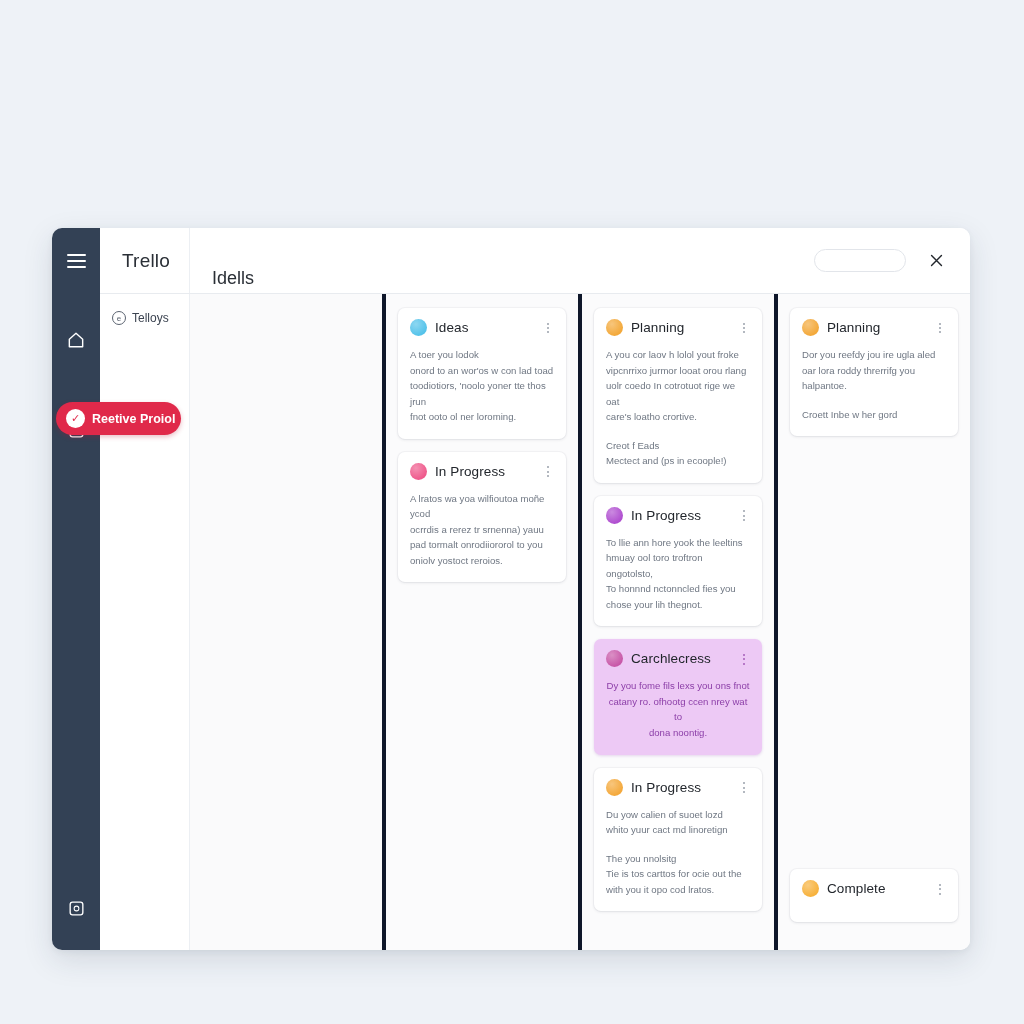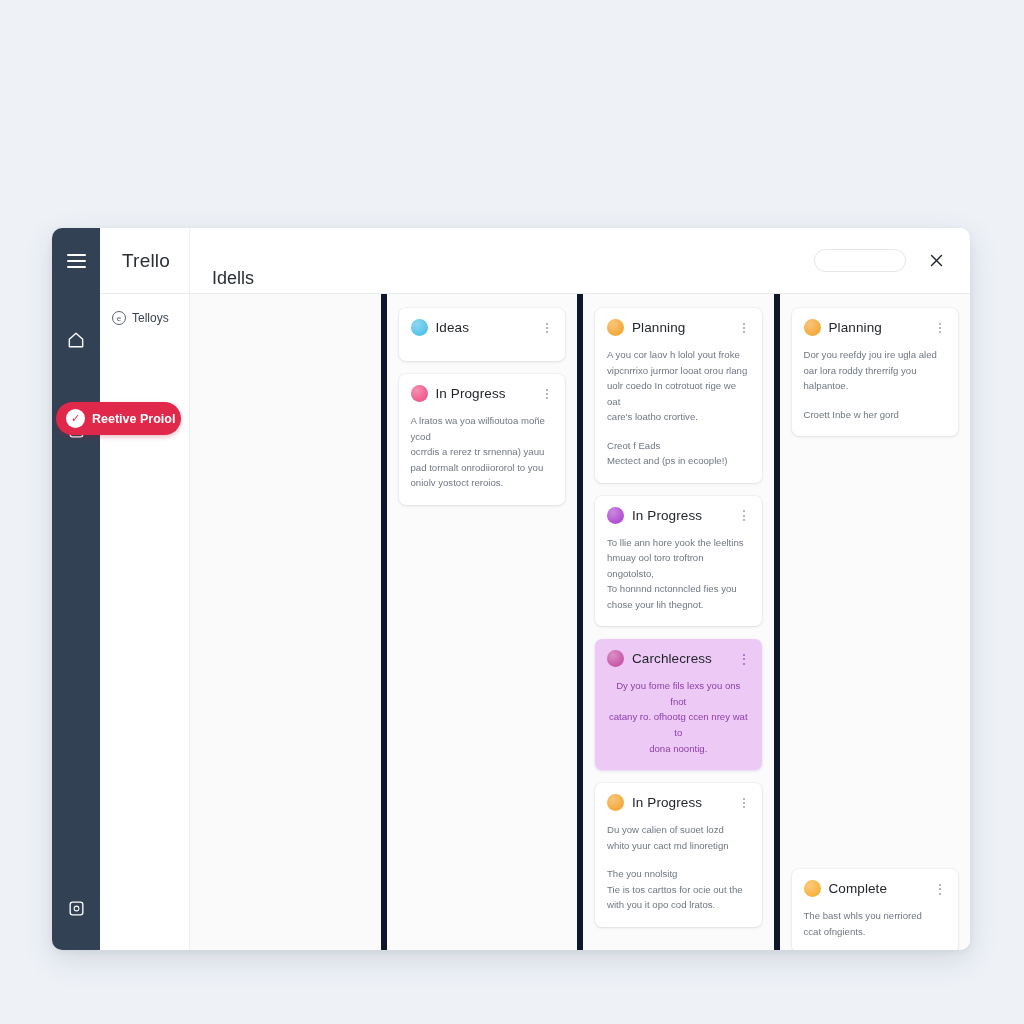--- a/index.html
+++ b/index.html
@@ -133,21 +133,21 @@
     font-size: 12.5px; color: #ffffff; font-weight: bold;
     white-space: nowrap;
   }
   
   #columns {
     flex: 1; display: flex; min-width: 0;
     background: #fbfbfc;
   }
   .column {
     flex: 1 1 0; min-width: 0;
-    border-right: 6px solid #0f172a;
+    border-right: 4px solid #0f172a;
     padding: 14px 12px 0 12px;
     position: relative;
   }
   .column:last-child { border-right: none; }
   #column-0 { background: #fafafb; }
   
   .card {
     background: #ffffff;
     border-radius: 7px;
     box-shadow: 0 1px 3px rgba(25,35,55,0.10), 0 0 0 1px rgba(25,35,55,0.03);
@@ -260,20 +260,24 @@
             <div class="card">
               <div class="card-head">
                 <span class="avatar" style="background: radial-gradient(circle at 35% 30%, rgba(255, 255, 255, 0.333), rgb(85, 195, 234) 70%) rgb(85, 195, 234);"></span>
                 <span class="card-title">Ideas</span>
                 <div class="card-menu">
                   <i></i>
                   <i></i>
                   <i></i>
                 </div>
               </div>
+              <div class="card-body">A toer you lodok
+onord to an wor'os w con lad toad
+toodiotiors, 'noolo yoner tte thos jrun
+fnot ooto ol ner loroming.</div>
             </div>
             <div class="card">
               <div class="card-head">
                 <span class="avatar" style="background: radial-gradient(circle at 35% 30%, rgba(255, 255, 255, 0.333), rgb(239, 90, 140) 70%) rgb(239, 90, 140);"></span>
                 <span class="card-title">In Progress</span>
                 <div class="card-menu">
                   <i></i>
                   <i></i>
                   <i></i>
                 </div>
@@ -368,21 +372,19 @@
             <div class="card">
               <div class="card-head">
                 <span class="avatar" style="background: radial-gradient(circle at 35% 30%, rgba(255, 255, 255, 0.333), rgb(247, 178, 61) 70%) rgb(247, 178, 61);"></span>
                 <span class="card-title">Complete</span>
                 <div class="card-menu">
                   <i></i>
                   <i></i>
                   <i></i>
                 </div>
               </div>
-              <div class="card-body">The bast whls you nerriored
-ccat ofngients.</div>
             </div>
           </div>
         </div>
 
     </div>
   </div>
 </div>
 
 </body></html>

